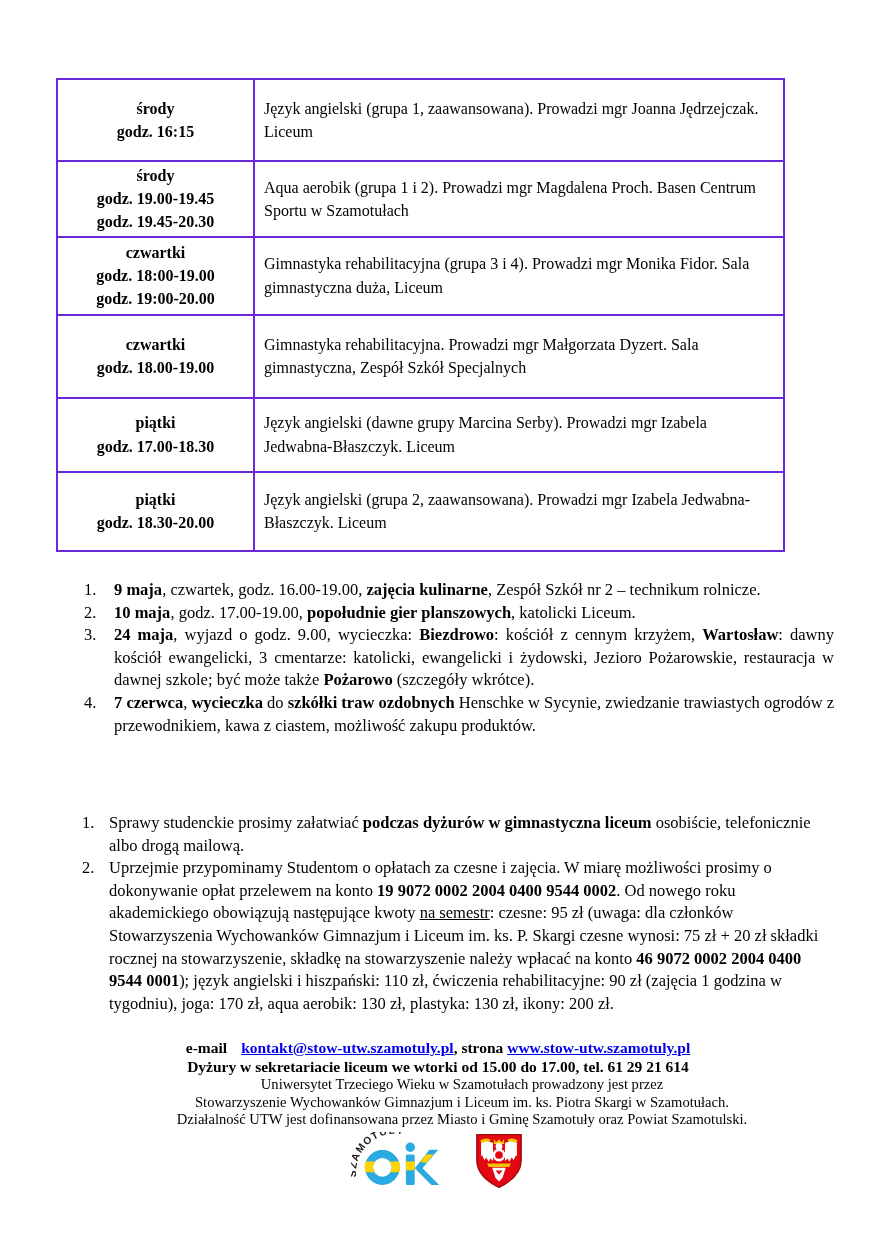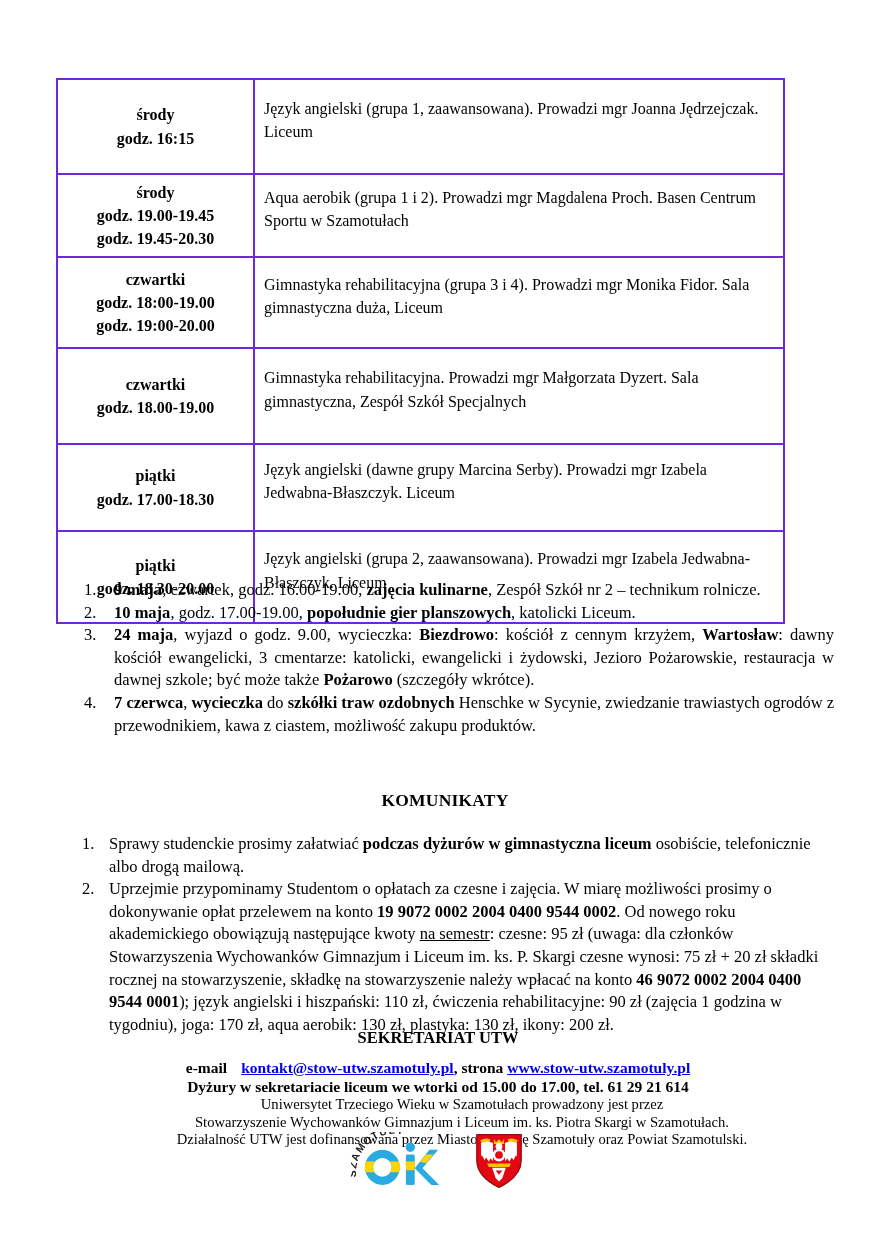--- a/index.html
+++ b/index.html
@@ -13,21 +13,21 @@
     position:absolute;left:56px;top:78px;width:729px;
     border-collapse:collapse;table-layout:fixed;
   }
   .schedule td{
     border:2px solid #6d28d9;vertical-align:middle;
     font-size:16px;line-height:1.45;
   }
   .schedule td.c-day{
     width:183px;text-align:center;font-weight:bold;padding:2px 6px;
   }
-  .schedule td.c-desc{padding:2px 10px 15px 9px;}
+  .schedule td.c-desc{padding:2px 10px 2px 9px;}
   .schedule tr:nth-child(1) td{height:76px;}
   .schedule tr:nth-child(2) td{height:64px;}
   .schedule tr:nth-child(3) td{height:72px;}
   .schedule tr:nth-child(4) td{height:77px;}
   .schedule tr:nth-child(5) td{height:68px;}
   .schedule tr:nth-child(6) td{height:73px;}
   
   .section{position:absolute;left:56px;width:778px;}
   #workshops{top:552px;}
   #announcements{top:790px;}
@@ -110,35 +110,33 @@
       <span class="txt"><span class="b">24 maja</span><span>, wyjazd o godz. 9.00, wycieczka: </span><span class="b">Biezdrowo</span><span>: kościół z cennym krzyżem, </span><span class="b">Wartosław</span><span>: dawny kościół ewangelicki, 3 cmentarze: katolicki, ewangelicki i żydowski, Jezioro Pożarowskie, restauracja w dawnej szkole; być może także </span><span class="b">Pożarowo</span><span> (szczegóły wkrótce).</span></span>
     </div>
     <div class="li">
       <span class="num">4.</span>
       <span class="txt"><span class="b">7 czerwca</span><span>, </span><span class="b">wycieczka</span><span> do </span><span class="b">szkółki traw ozdobnych</span><span> Henschke w Sycynie, zwiedzanie trawiastych ogrodów z przewodnikiem, kawa z ciastem, możliwość zakupu produktów.</span></span>
     </div>
   </div>
 </div>
 
 <div class="section" id="announcements">
-  <h2 class="sec-heading">KOMUNIKATY</h2>
   <div class="olist">
     <div class="li">
       <span class="num">1.</span>
       <span class="txt"><span>Sprawy studenckie prosimy załatwiać </span><span class="b">podczas dyżurów w gimnastyczna liceum</span><span> osobiście, telefonicznie albo drogą mailową.</span></span>
     </div>
     <div class="li">
       <span class="num">2.</span>
       <span class="txt"><span>Uprzejmie przypominamy Studentom o opłatach za czesne i zajęcia. W miarę możliwości prosimy o dokonywanie opłat przelewem na konto </span><span class="b">19 9072 0002 2004 0400 9544 0002</span><span>. Od nowego roku akademickiego obowiązują następujące kwoty </span><span class="u">na semestr</span><span>: czesne: 95 zł (uwaga: dla członków Stowarzyszenia Wychowanków Gimnazjum i Liceum im. ks. P. Skargi czesne wynosi: 75 zł + 20 zł składki rocznej na stowarzyszenie, składkę na stowarzyszenie należy wpłacać na konto </span><span class="b">46 9072 0002 2004 0400 9544 0001</span><span>); język angielski i hiszpański: 110 zł, ćwiczenia rehabilitacyjne: 90 zł (zajęcia 1 godzina w tygodniu), joga: 170 zł, aqua aerobik: 130 zł, plastyka: 130 zł, ikony: 200 zł.</span></span>
     </div>
   </div>
 </div>
 
 <div id="footer">
-  <div class="f-heading">SEKRETARIAT UTW</div>
   <div class="f-email">
     <span class="f-label">e-mail</span><a href="#">kontakt@stow-utw.szamotuly.pl</a><span>, strona </span><a href="#">www.stow-utw.szamotuly.pl</a>
   </div>
   <div class="f-duty">Dyżury w sekretariacie liceum we wtorki od 15.00 do 17.00, tel. 61 29 21 614</div>
   <div class="f-line">Uniwersytet Trzeciego Wieku w Szamotułach prowadzony jest przez</div>
   <div class="f-line">Stowarzyszenie Wychowanków Gimnazjum i Liceum im. ks. Piotra Skargi w Szamotułach.</div>
   <div class="f-line">Działalność UTW jest dofinansowana przez Miasto i Gminę Szamotuły oraz Powiat Szamotulski.</div>
 </div>
 
 <div id="logos">

